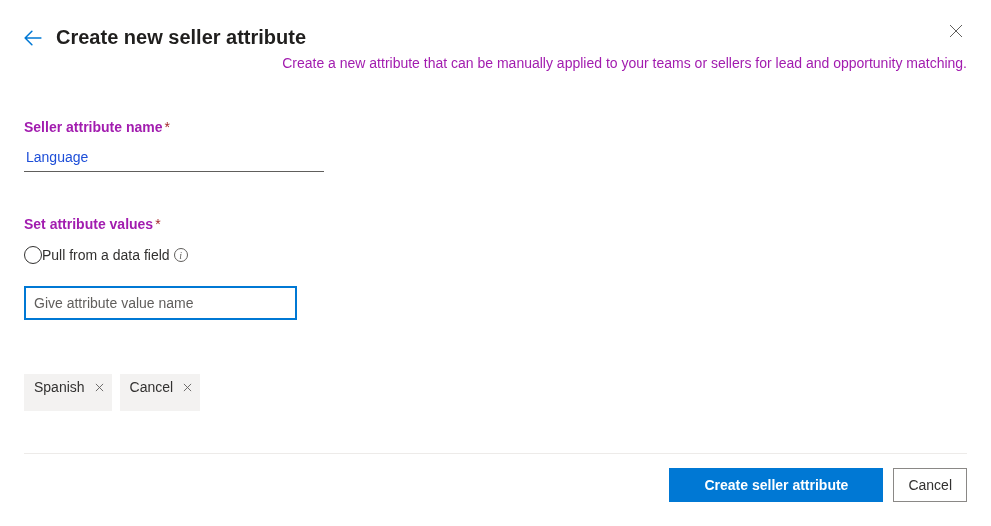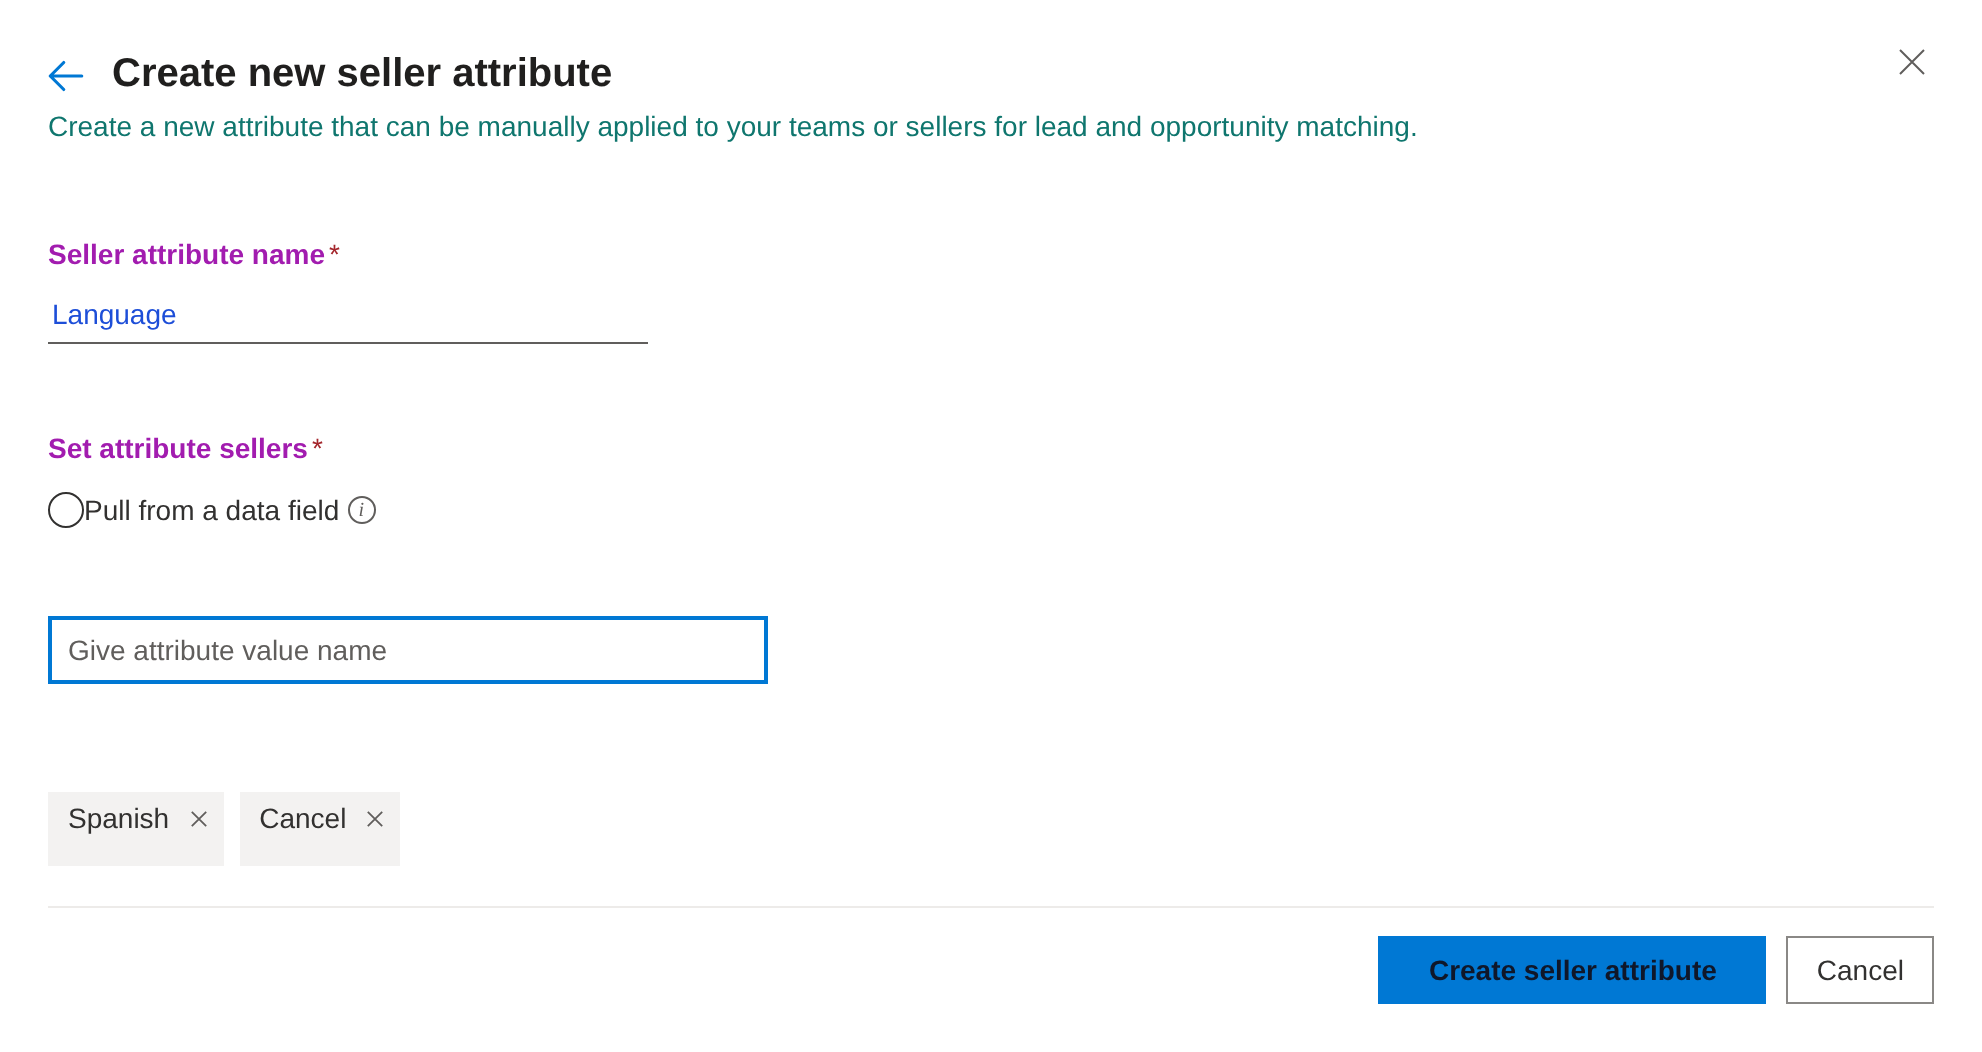--- a/index.html
+++ b/index.html
@@ -42,22 +42,24 @@
       width: 18px;
       height: 18px;
     }
     .title {
       font-size: 20px;
       font-weight: 600;
       color: #201f1e;
     }
     .subtitle {
       font-size: 14px;
-      color: #0f766e;
+      color: #a21caf;
       margin-top: 6px;
+      margin-left: 32px;
+      text-align: right;
     }
     .close-btn {
       position: absolute;
       top: 22px;
       right: 26px;
       width: 18px;
       height: 18px;
       cursor: pointer;
       color: #605e5c;
       display: flex;
@@ -139,22 +141,22 @@
       align-items: center;
       justify-content: center;
       font-size: 10px;
       font-style: italic;
       font-family: Georgia, serif;
       color: #605e5c;
       margin-left: 4px;
       cursor: pointer;
     }
     .value-input {
-      width: 360px;
-      margin-top: 30px;
+      width: 273px;
+      margin-top: 8px;
       border: 2px solid #0078d4;
       padding: 7px 8px;
       font-size: 14px;
       font-family: inherit;
       outline: none;
       color: #3b82f6;
     }
     .value-input::placeholder {
       color: #605e5c;
     }
@@ -193,23 +195,23 @@
       background: #edebe9;
       margin-bottom: 14px;
     }
     .footer-buttons {
       display: flex;
       justify-content: flex-end;
       gap: 10px;
     }
     .btn-primary {
       background: #0078d4;
-      color: #0f172a;
+      color: #ffffff;
       border: 1px solid #0078d4;
-      padding: 8px 24px;
+      padding: 8px 34px;
       font-size: 14px;
       font-weight: 600;
       font-family: inherit;
       cursor: pointer;
     }
     .btn-secondary {
       background: #fff;
       color: #323130;
       border: 1px solid #8a8886;
       padding: 8px 14px;
@@ -240,21 +242,21 @@
   <p class="subtitle">Create a new attribute that can be manually applied to your teams or sellers for lead and opportunity matching.</p>
 
   <div class="form-area">
 
     <div>
       <span class="field-label">Seller attribute name</span><span class="req">*</span>
       <input type="text" class="text-input" value="Language" style="">
     </div>
 
     <div class="section-gap">
-      <span class="field-label">Set attribute sellers</span><span class="req">*</span>
+      <span class="field-label">Set attribute values</span><span class="req">*</span>
 
       <div class="radio-group">
         <div class="radio-row">
           <span class="radio-outer"></span>
           <span class="radio-label">Pull from a data field</span>
           <span class="info-icon">i</span>
         </div>
       </div>
 
       <input type="text" class="value-input" placeholder="Give attribute value name" style="">

